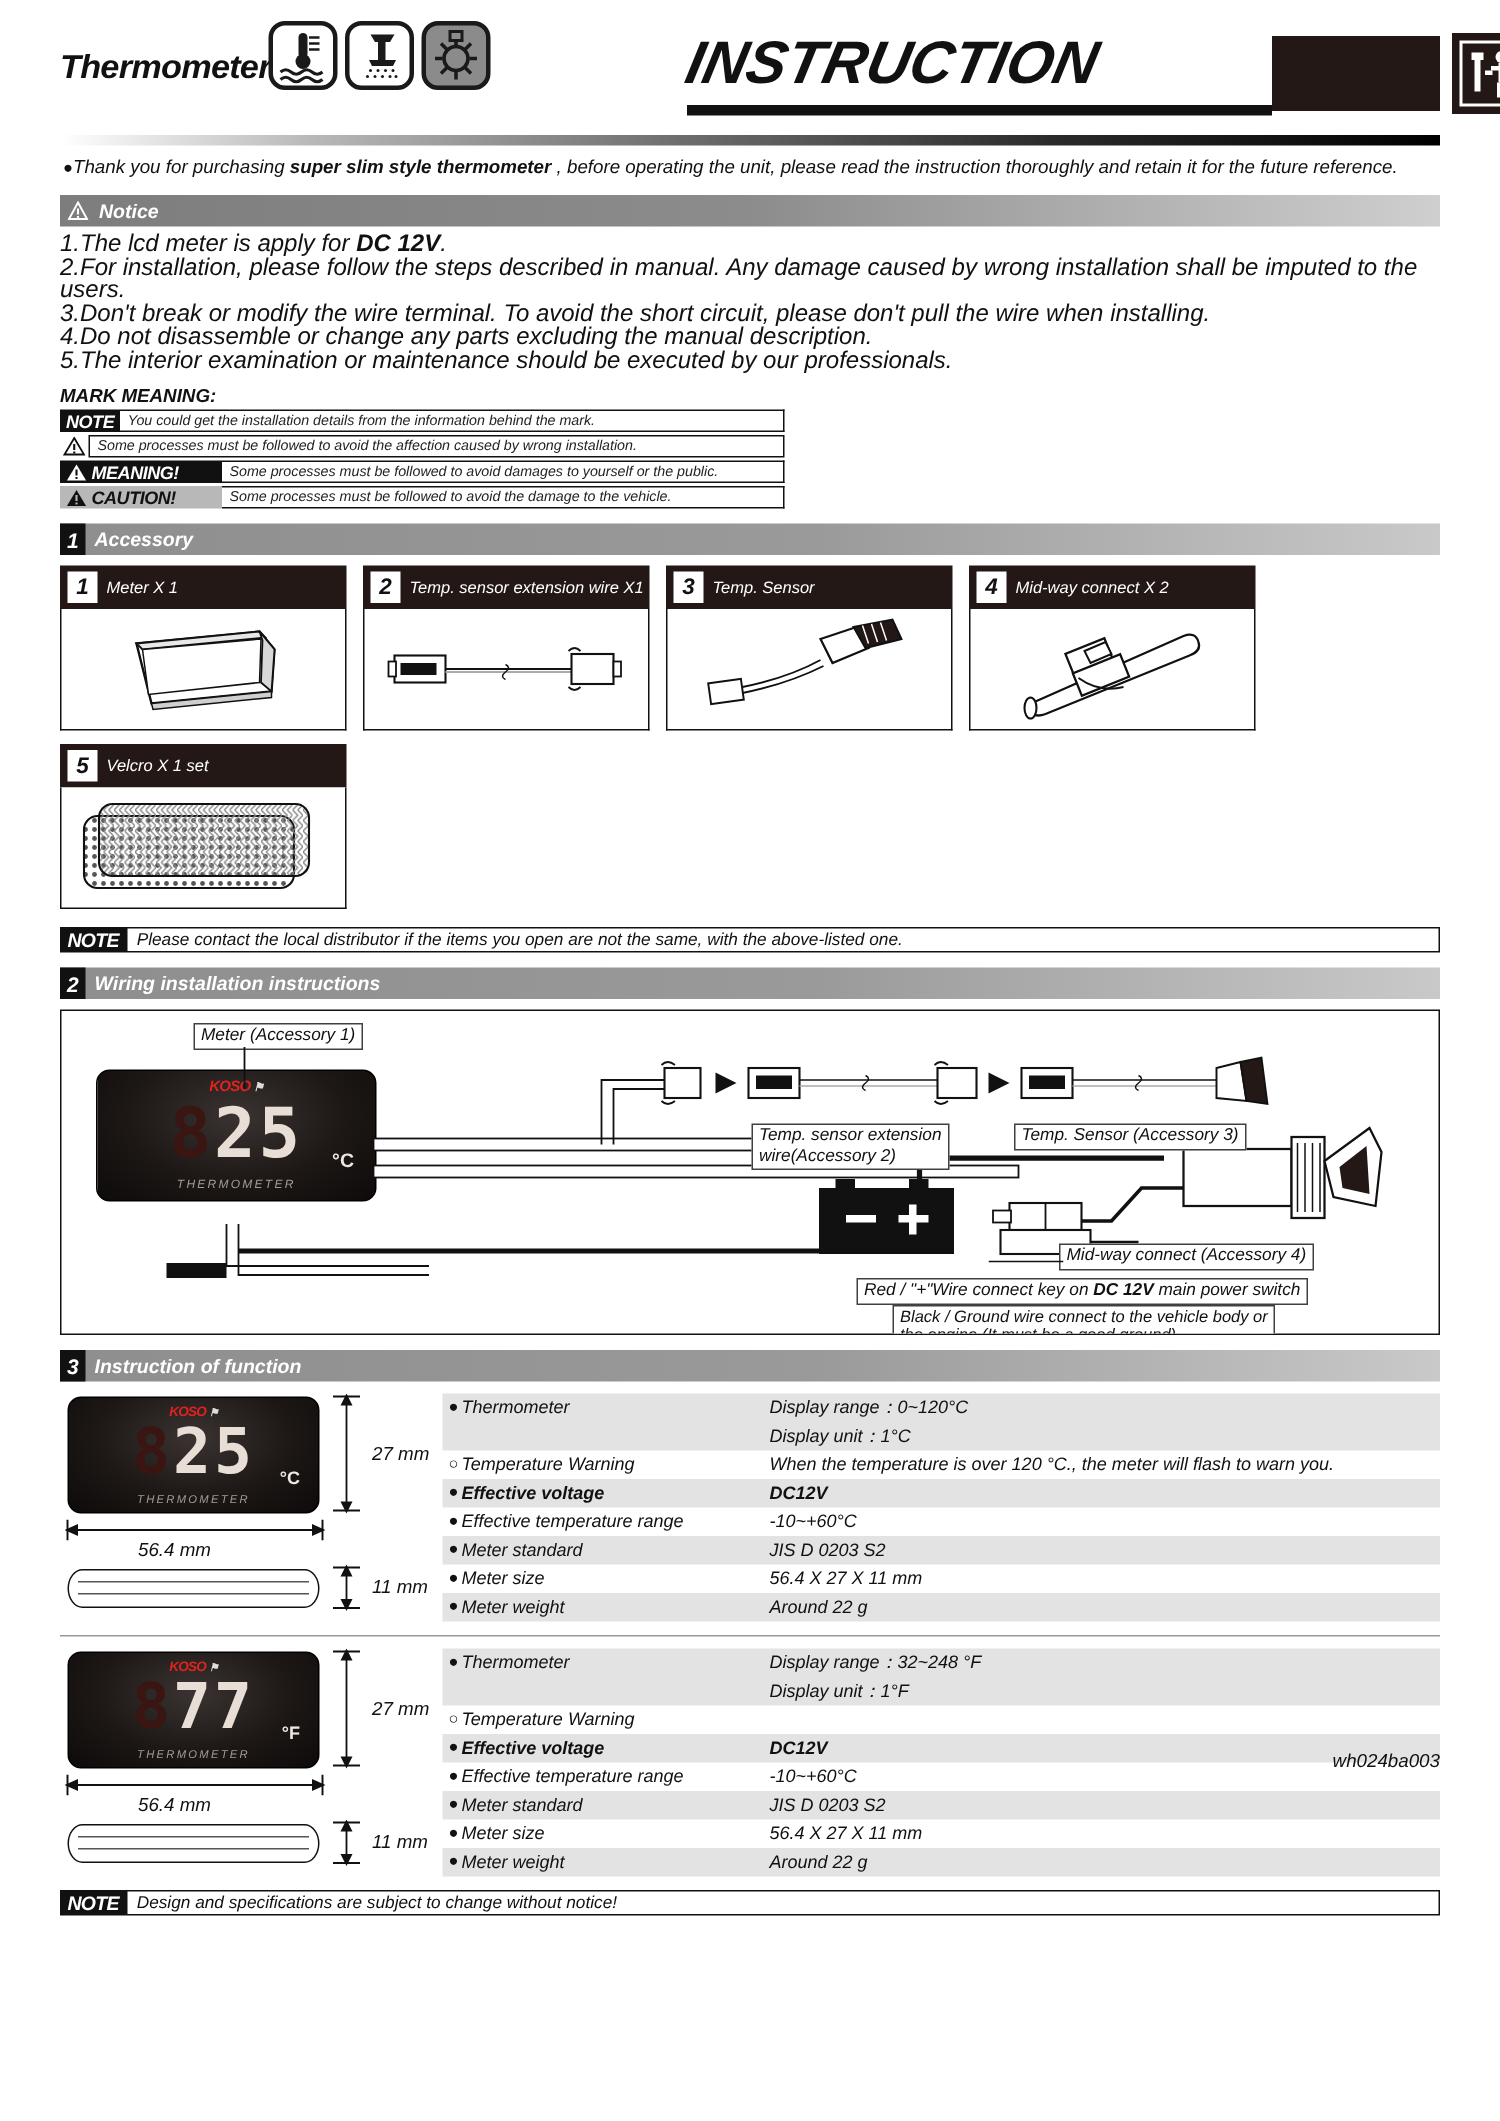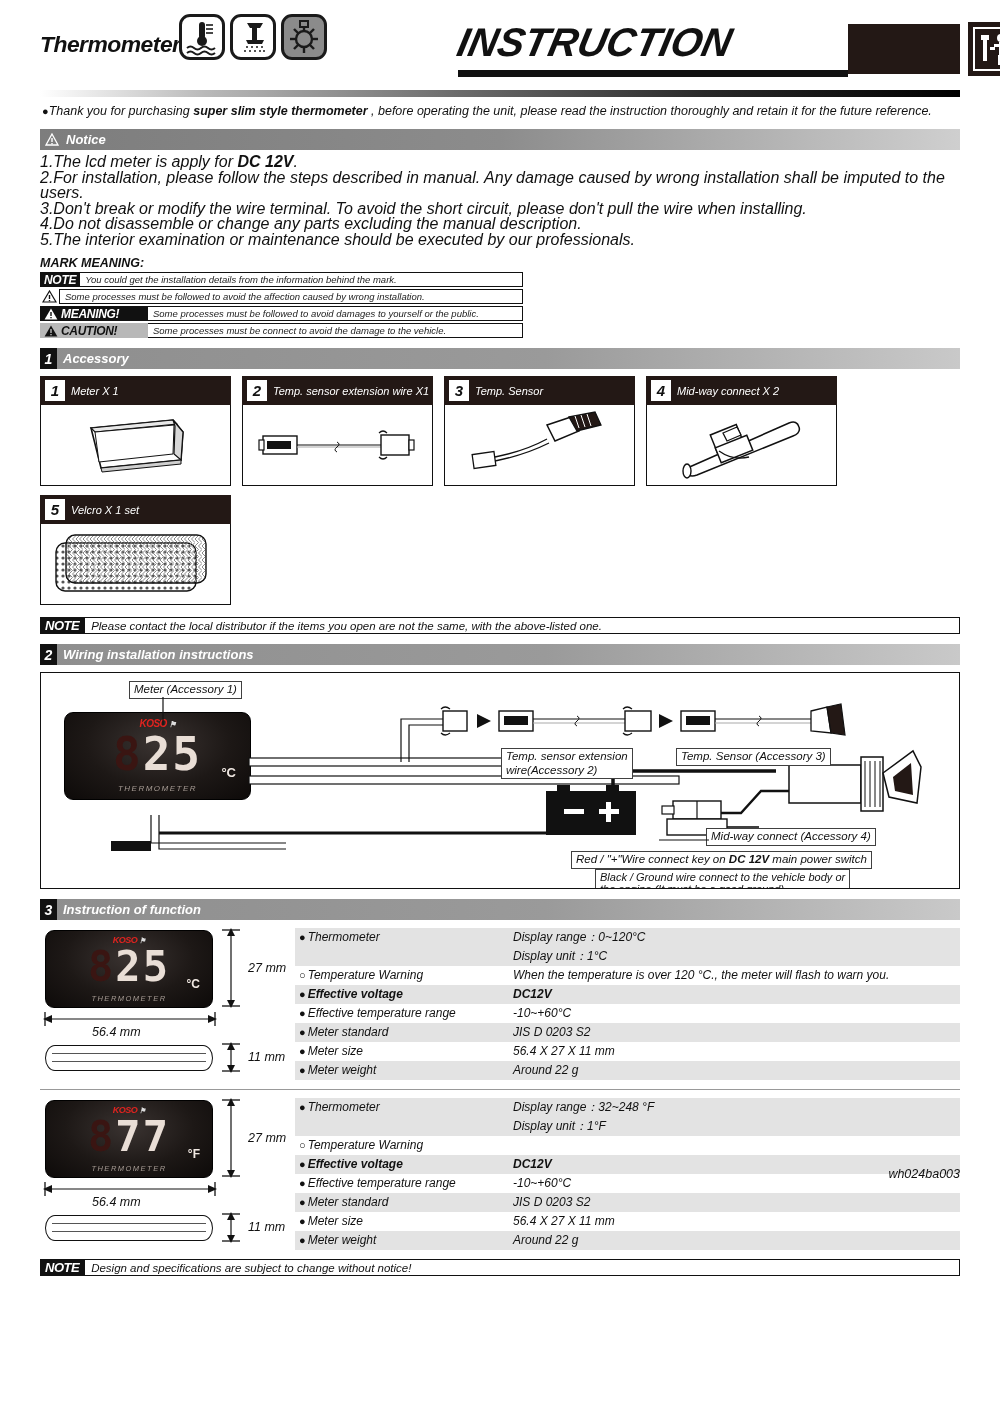--- a/index.html
+++ b/index.html
@@ -330,21 +330,21 @@
 
     <div class="mark-row">
       <span class="mark-badge caution">
         <svg width="14" height="12" viewBox="0 0 14 12" style="margin-right:3px">
             <path d="M7 0.6 L13.4 11.4 L0.6 11.4 Z" fill="#111"></path>
             <rect x="6.3" y="4" width="1.4" height="4" fill="#b8b8b8"></rect>
             <rect x="6.3" y="9" width="1.4" height="1.3" fill="#b8b8b8"></rect>
           </svg>
         <span>CAUTION!</span>
       </span>
-      <span class="mark-text">Some processes must be connect to avoid the damage to the vehicle.</span>
+      <span class="mark-text">Some processes must be followed to avoid the damage to the vehicle.</span>
     </div>
   </div>
 
   <div class="sec-bar">
     <span class="sec-num">1</span>
     <span>Accessory</span>
   </div>
 
   <div class="acc-grid">
 

